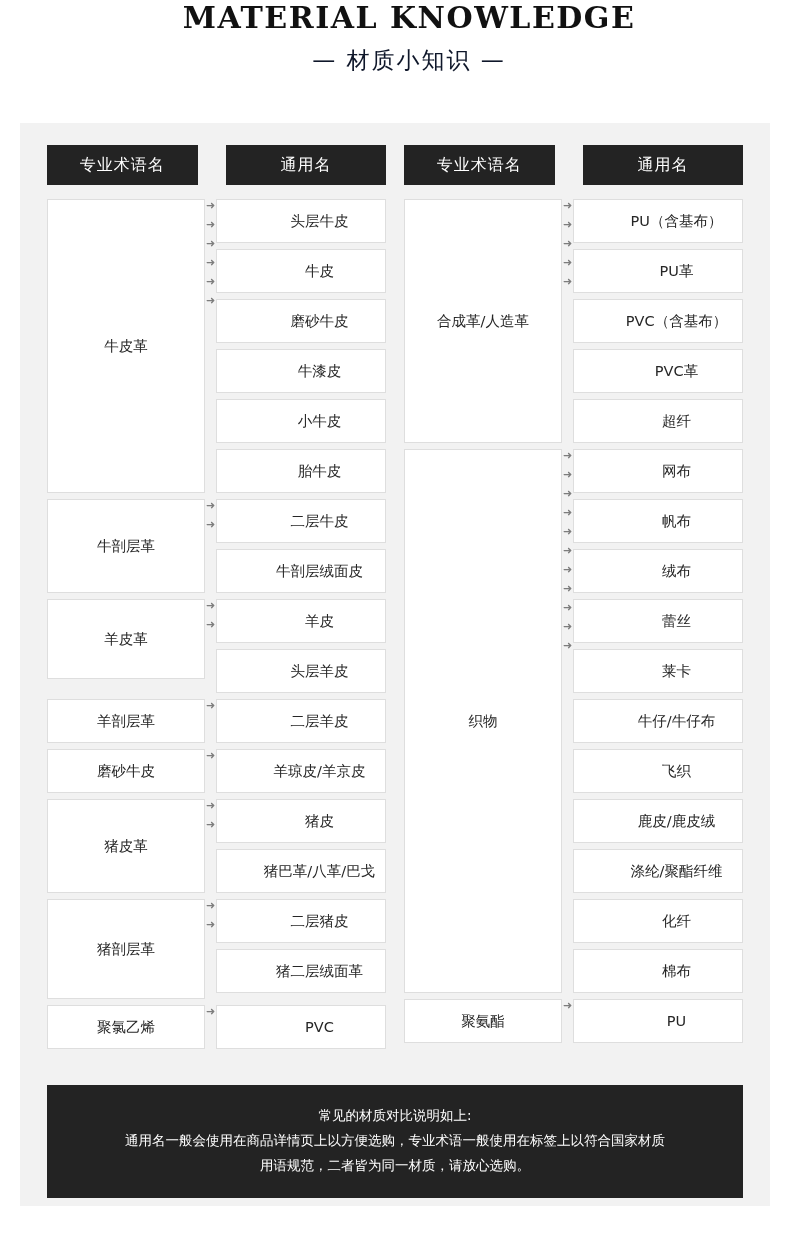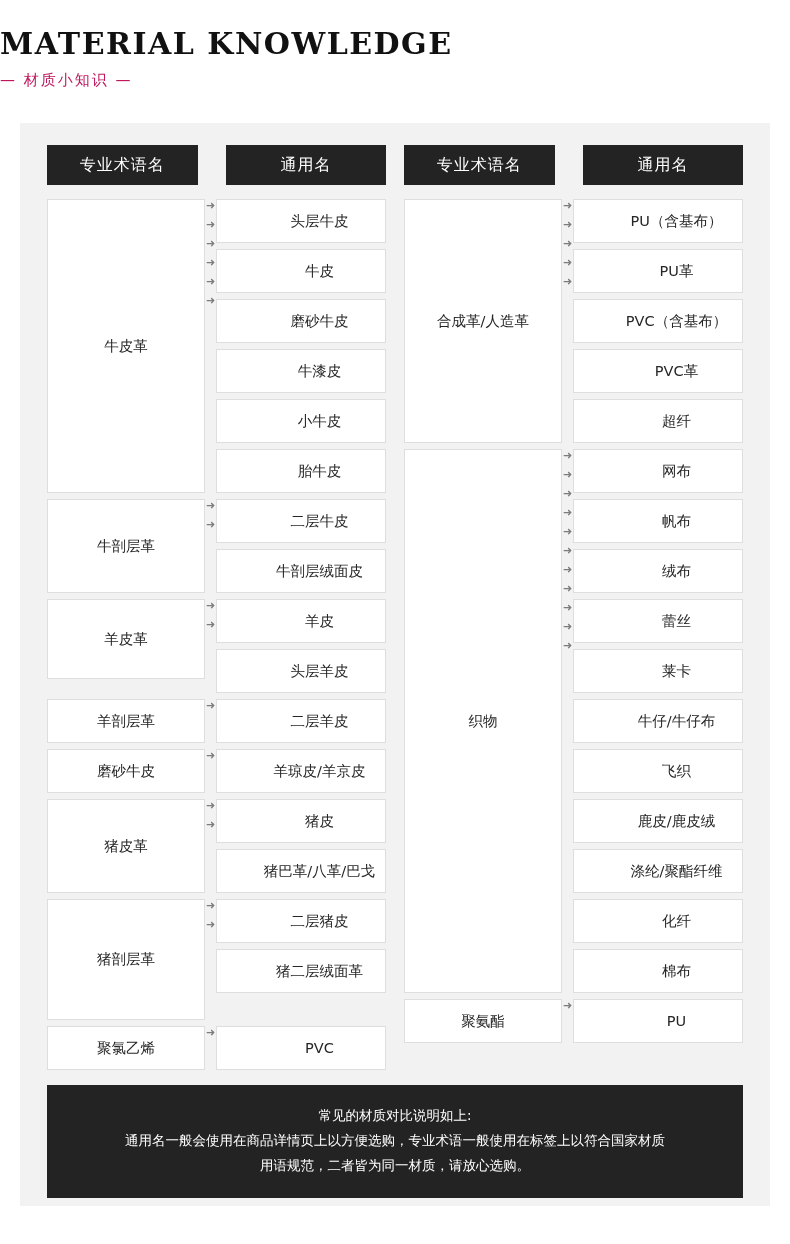--- a/index.html
+++ b/index.html
@@ -16,36 +16,36 @@
   }
   .page {
     position: relative;
     width: 790px;
     height: 1244px;
     box-sizing: border-box;
   }
 
   
   .header {
-    padding-top: 26px;
-    text-align: left;
+    text-align: center;
+    margin-left: 28px;
   }
   .header h1 {
     margin: 0;
     font-family: "DejaVu Serif", serif;
     font-size: 30px;
     font-weight: 700;
     letter-spacing: 1.5px;
     color: #111111;
   }
   .header .subtitle {
     margin-top: 10px;
-    font-size: 15px;
+    font-size: 23px;
     letter-spacing: 2px;
-    color: #be185d;
+    color: #0f172a;
     font-family: "DejaVu Sans", sans-serif;
   }
 
   
   .panel {
     position: absolute;
     left: 20px;
     top: 123px;
     width: 750px;
     height: 1083px;
@@ -252,21 +252,21 @@
               <div class="arrow">➜</div>
               <div class="arrow">➜</div>
             </div>
             <div class="right-stack">
               <div class="cell h50 val-col">猪皮</div>
               <div class="cell h50 val-col">猪巴革/八革/巴戈</div>
             </div>
           </div>
 
           <div class="row">
-            <div class="grp" style="height:121px;">猪剖层革</div>
+            <div class="grp" style="height:100px;">猪剖层革</div>
             <div class="arrow-stack">
               <div class="arrow">➜</div>
               <div class="arrow">➜</div>
             </div>
             <div class="right-stack">
               <div class="cell h50 val-col">二层猪皮</div>
               <div class="cell h50 val-col">猪二层绒面革</div>
             </div>
           </div>
 

